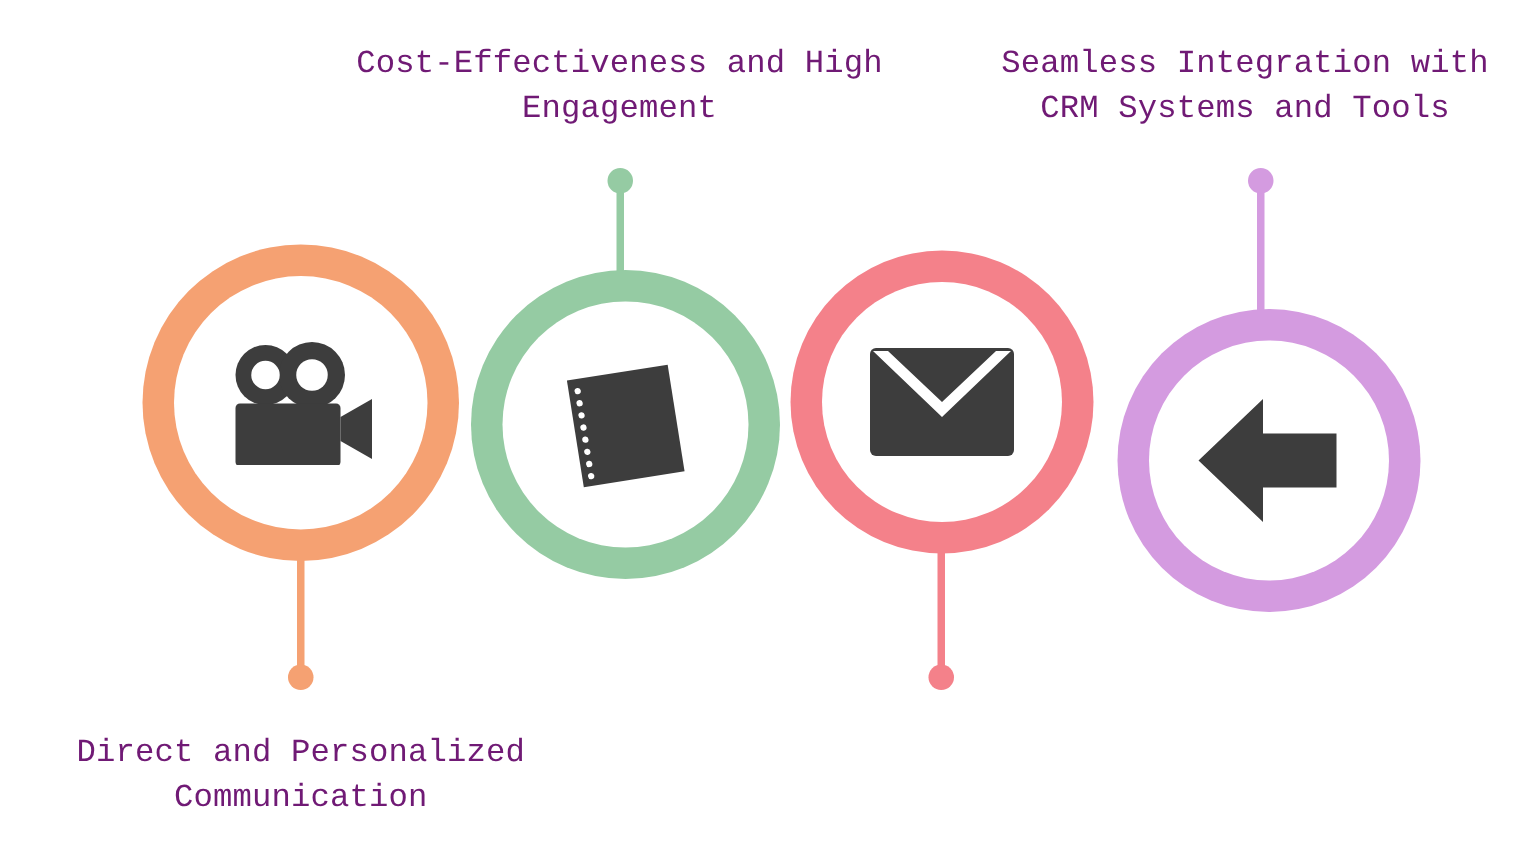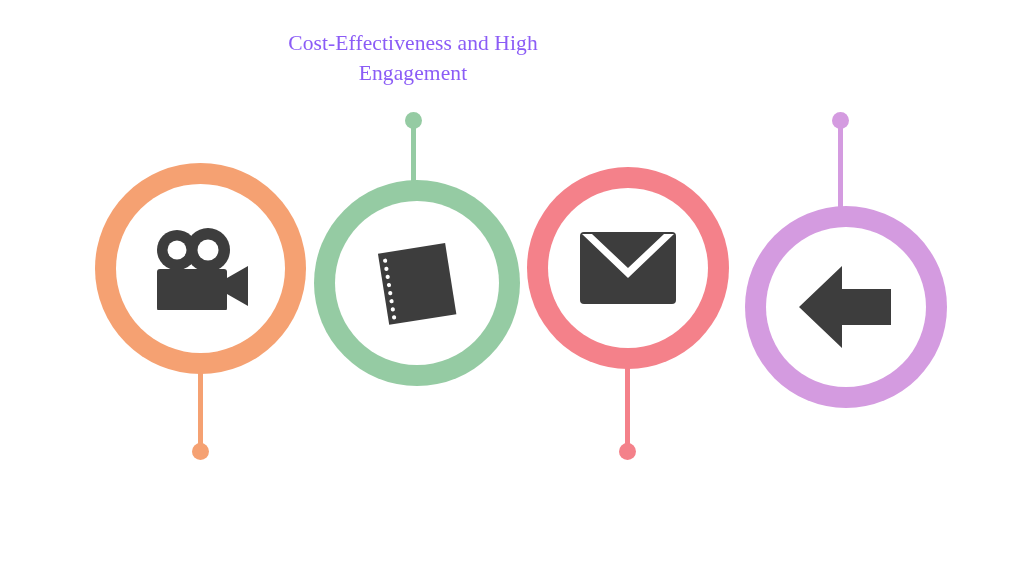--- a/index.html
+++ b/index.html
@@ -17,27 +17,27 @@
     position: relative;
     width: 1024px;
     height: 576px;
     background: #ffffff;
   }
 
   
   .label {
     position: absolute;
     text-align: center;
-    color: #8b5cf6;
+    color: #701a75;
     font-size: 21.5px;
     line-height: 1.38;
     font-weight: 400;
     letter-spacing: 0.1px;
     white-space: pre-line;
-    font-family: Liberation Serif, serif;
+    font-family: Liberation Mono, monospace;
   }
 
   .label-top-1 { left: 228px; top: 29px;  width: 370px; }
   .label-top-2 { left: 660px; top: 29px;  width: 340px; }
   .label-bot-1 { left: 33px;  top: 488px; width: 335px; }
   .label-bot-2 { left: 440px; top: 488px; width: 378px; }
 
   
   .stem {
     position: absolute;
@@ -141,19 +141,23 @@
 
   <div class="ring" style="left:745px; top:206px; width:202px; height:202px; background:#d49be0;">
     <div class="ring-inner" style="left:21px; top:21px; width:160px; height:160px;"></div>
     <span class="icon-wrap">
       <svg width="96" height="84" viewBox="0 0 96 84" aria-hidden="true">
         <path d="M1 42 L44 1 L44 24 L93 24 L93 60 L44 60 L44 83 Z" fill="#3d3d3d"></path>
       </svg>
     </span>
   </div>
 
+  <div class="label label-bot-1">Direct and Personalized
+Communication</div>
 
   <div class="label label-top-1">Cost-Effectiveness and High
 Engagement</div>
 
 
+  <div class="label label-top-2">Seamless Integration with
+CRM Systems and Tools</div>
 
 </div>
 
 </body></html>

